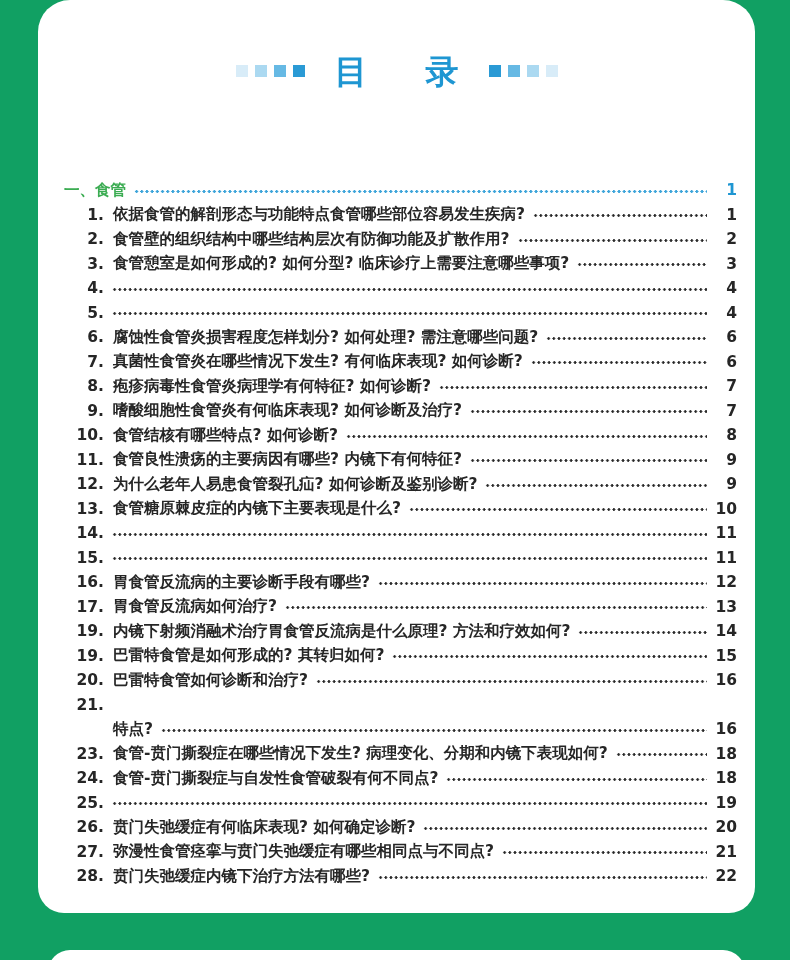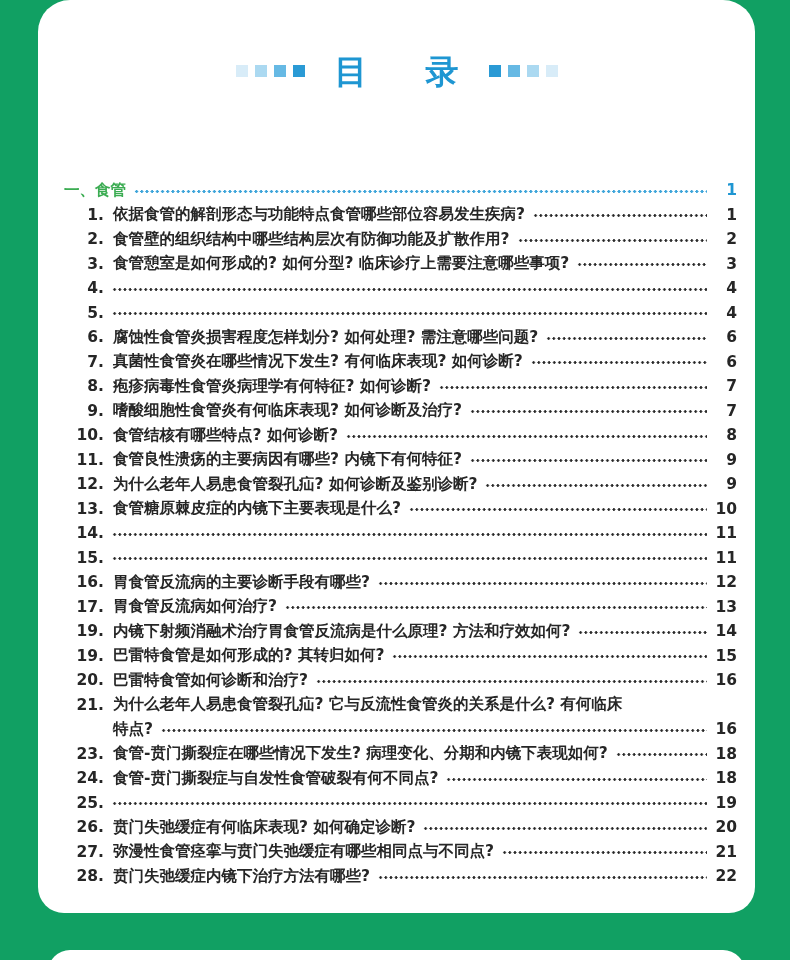--- a/index.html
+++ b/index.html
@@ -192,21 +192,20 @@
     <span class="pg">15</span>
   </div>
       <div class="row">
     <span class="num">20.</span>
     <span class="txt">巴雷特食管如何诊断和治疗?</span>
     <span class="leader"></span>
     <span class="pg">16</span>
   </div>
       <div class="row nolead">
     <span class="num">21.</span>
-    <span class="txt">为什么老年人易患食管裂孔疝? 它与反流性食管炎的关系是什么? 有何临床</span>
     <span class="leader"></span>
     <span class="pg"></span>
   </div>
       <div class="row cont">
     <span class="num"></span>
     <span class="txt">特点?</span>
     <span class="leader"></span>
     <span class="pg">16</span>
   </div>
       <div class="row">

